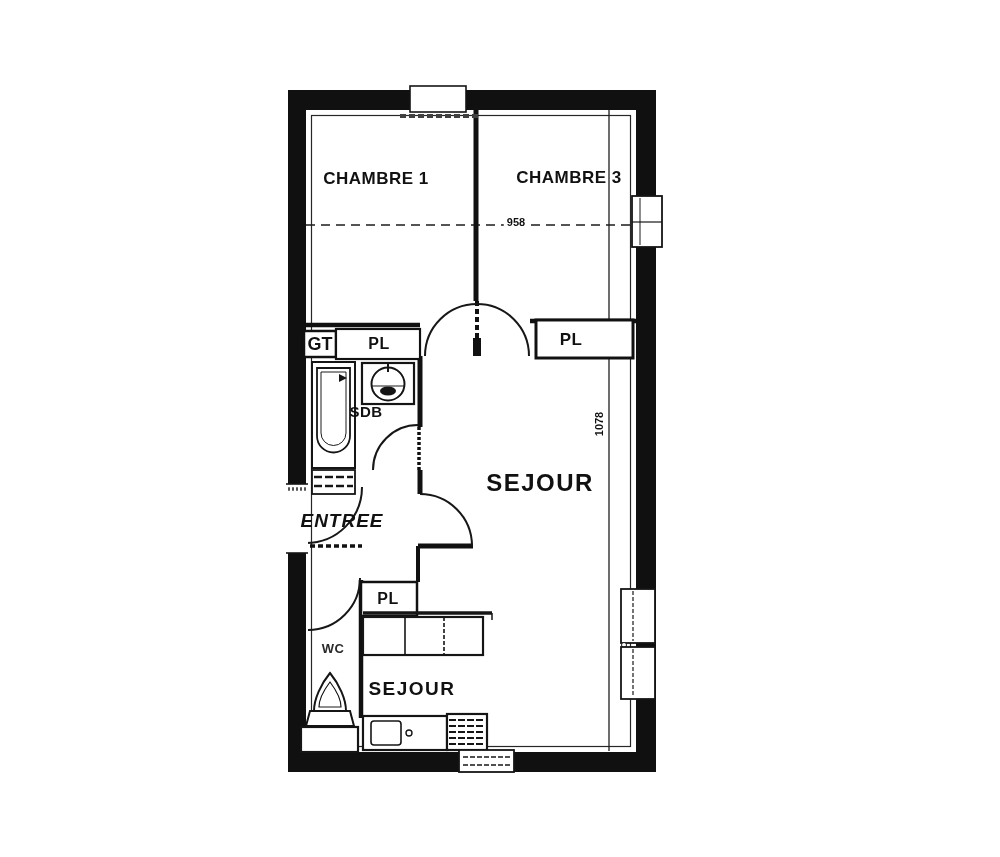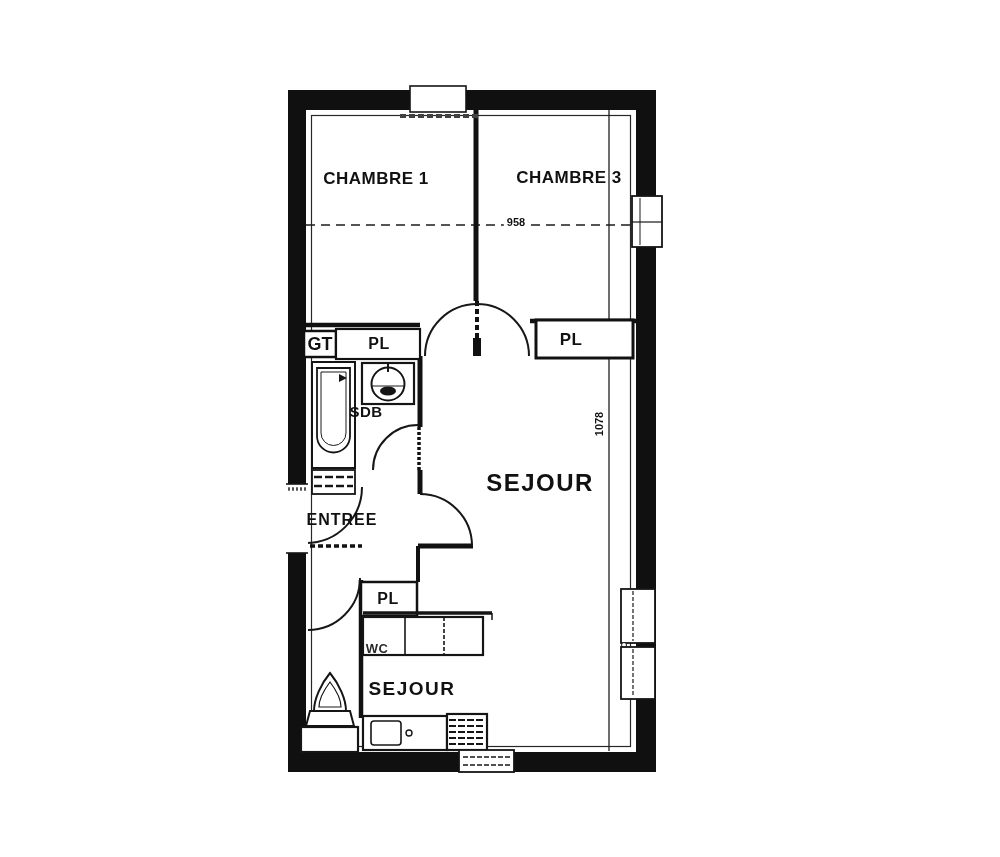--- a/index.html
+++ b/index.html
@@ -156,18 +156,18 @@
 
   <div class="lbl" style="left:376px;top:178px;font-size:17px;">CHAMBRE 1</div>
   <div class="lbl" style="left:569px;top:177px;font-size:17px;">CHAMBRE 3</div>
   <div class="lbl dim" style="left:516px;top:222px;font-size:11px;">958</div>
   <div class="lbl dim vert" style="left:599px;top:424px;font-size:11px;">1078</div>
   <div class="lbl" style="left:320px;top:344px;font-size:18px;letter-spacing:0;">GT</div>
   <div class="lbl" style="left:379px;top:344px;font-size:16px;">PL</div>
   <div class="lbl" style="left:571px;top:339px;font-size:17px;">PL</div>
   <div class="lbl" style="left:366px;top:411px;font-size:15px;">SDB</div>
   <div class="lbl" style="left:540px;top:483px;font-size:24px;letter-spacing:1.5px;">SEJOUR</div>
-  <div class="lbl" style="left:342px;top:520px;font-size:16px;letter-spacing:1px;">ENTREE</div>
+  <div class="lbl" style="left:342px;top:520px;font-size:19px;letter-spacing:1px;font-style:italic;">ENTREE</div>
   <div class="lbl" style="left:388px;top:599px;font-size:16px;">PL</div>
-  <div class="lbl" style="left:333px;top:648px;font-size:13px;color:#2e2e2e;margin-left:44px;">WC</div>
+  <div class="lbl" style="left:333px;top:648px;font-size:13px;color:#2e2e2e;">WC</div>
   <div class="lbl" style="left:412px;top:688px;font-size:19px;letter-spacing:1.5px;">SEJOUR</div>
 
 </div>
 
 </body></html>

